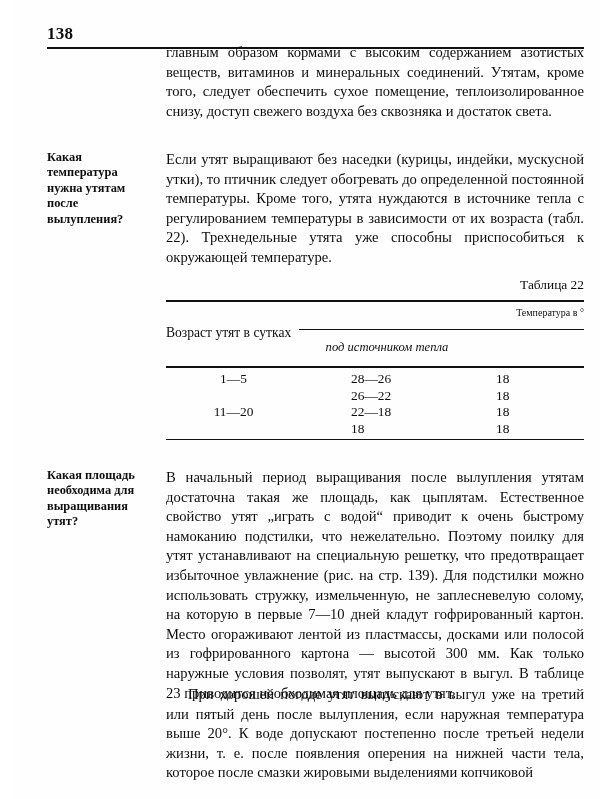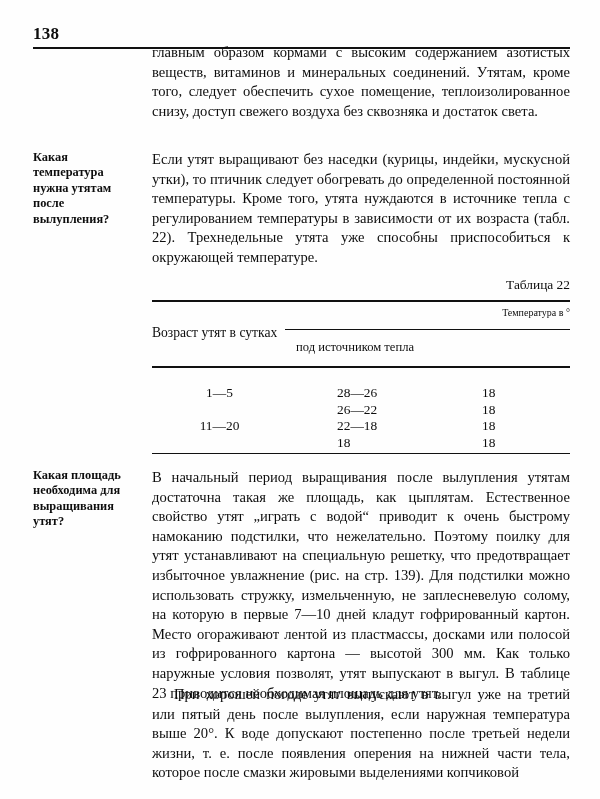--- a/index.html
+++ b/index.html
@@ -13,20 +13,21 @@
     position: relative;
     font-family: "Liberation Serif", "DejaVu Serif", serif;
     color: #0d0d0d;
     overflow: hidden;
   }
 
   .page {
     position: absolute;
     inset: 0;
     background: #fefefe;
+    margin-left: 14px;
   }
 
   
   .page-number {
     position: absolute;
     left: 33px;
     top: 24px;
     font-size: 17px;
     font-weight: bold;
     letter-spacing: 0.3px;
@@ -118,26 +119,26 @@
     line-height: 17.5px;
   }
   .sub-label {
     position: absolute;
     top: 38px;
     text-align: center;
     font-size: 12.6px;
     line-height: 15.4px;
     font-weight: normal;
   }
-  .sub-a { left: 128px; width: 150px; }
+  .sub-a { left: 146px; width: 150px; font-style: italic; }
   .sub-b { left: 290px; width: 128px; }
 
   .tbl-body {
     position: relative;
-    padding-top: 17px;
+    padding-top: 3px;
     height: 68px;
   }
   .row {
     position: relative;
     height: 16.5px;
     font-size: 13.4px;
   }
   .c-age {
     position: absolute;
     left: 0;

